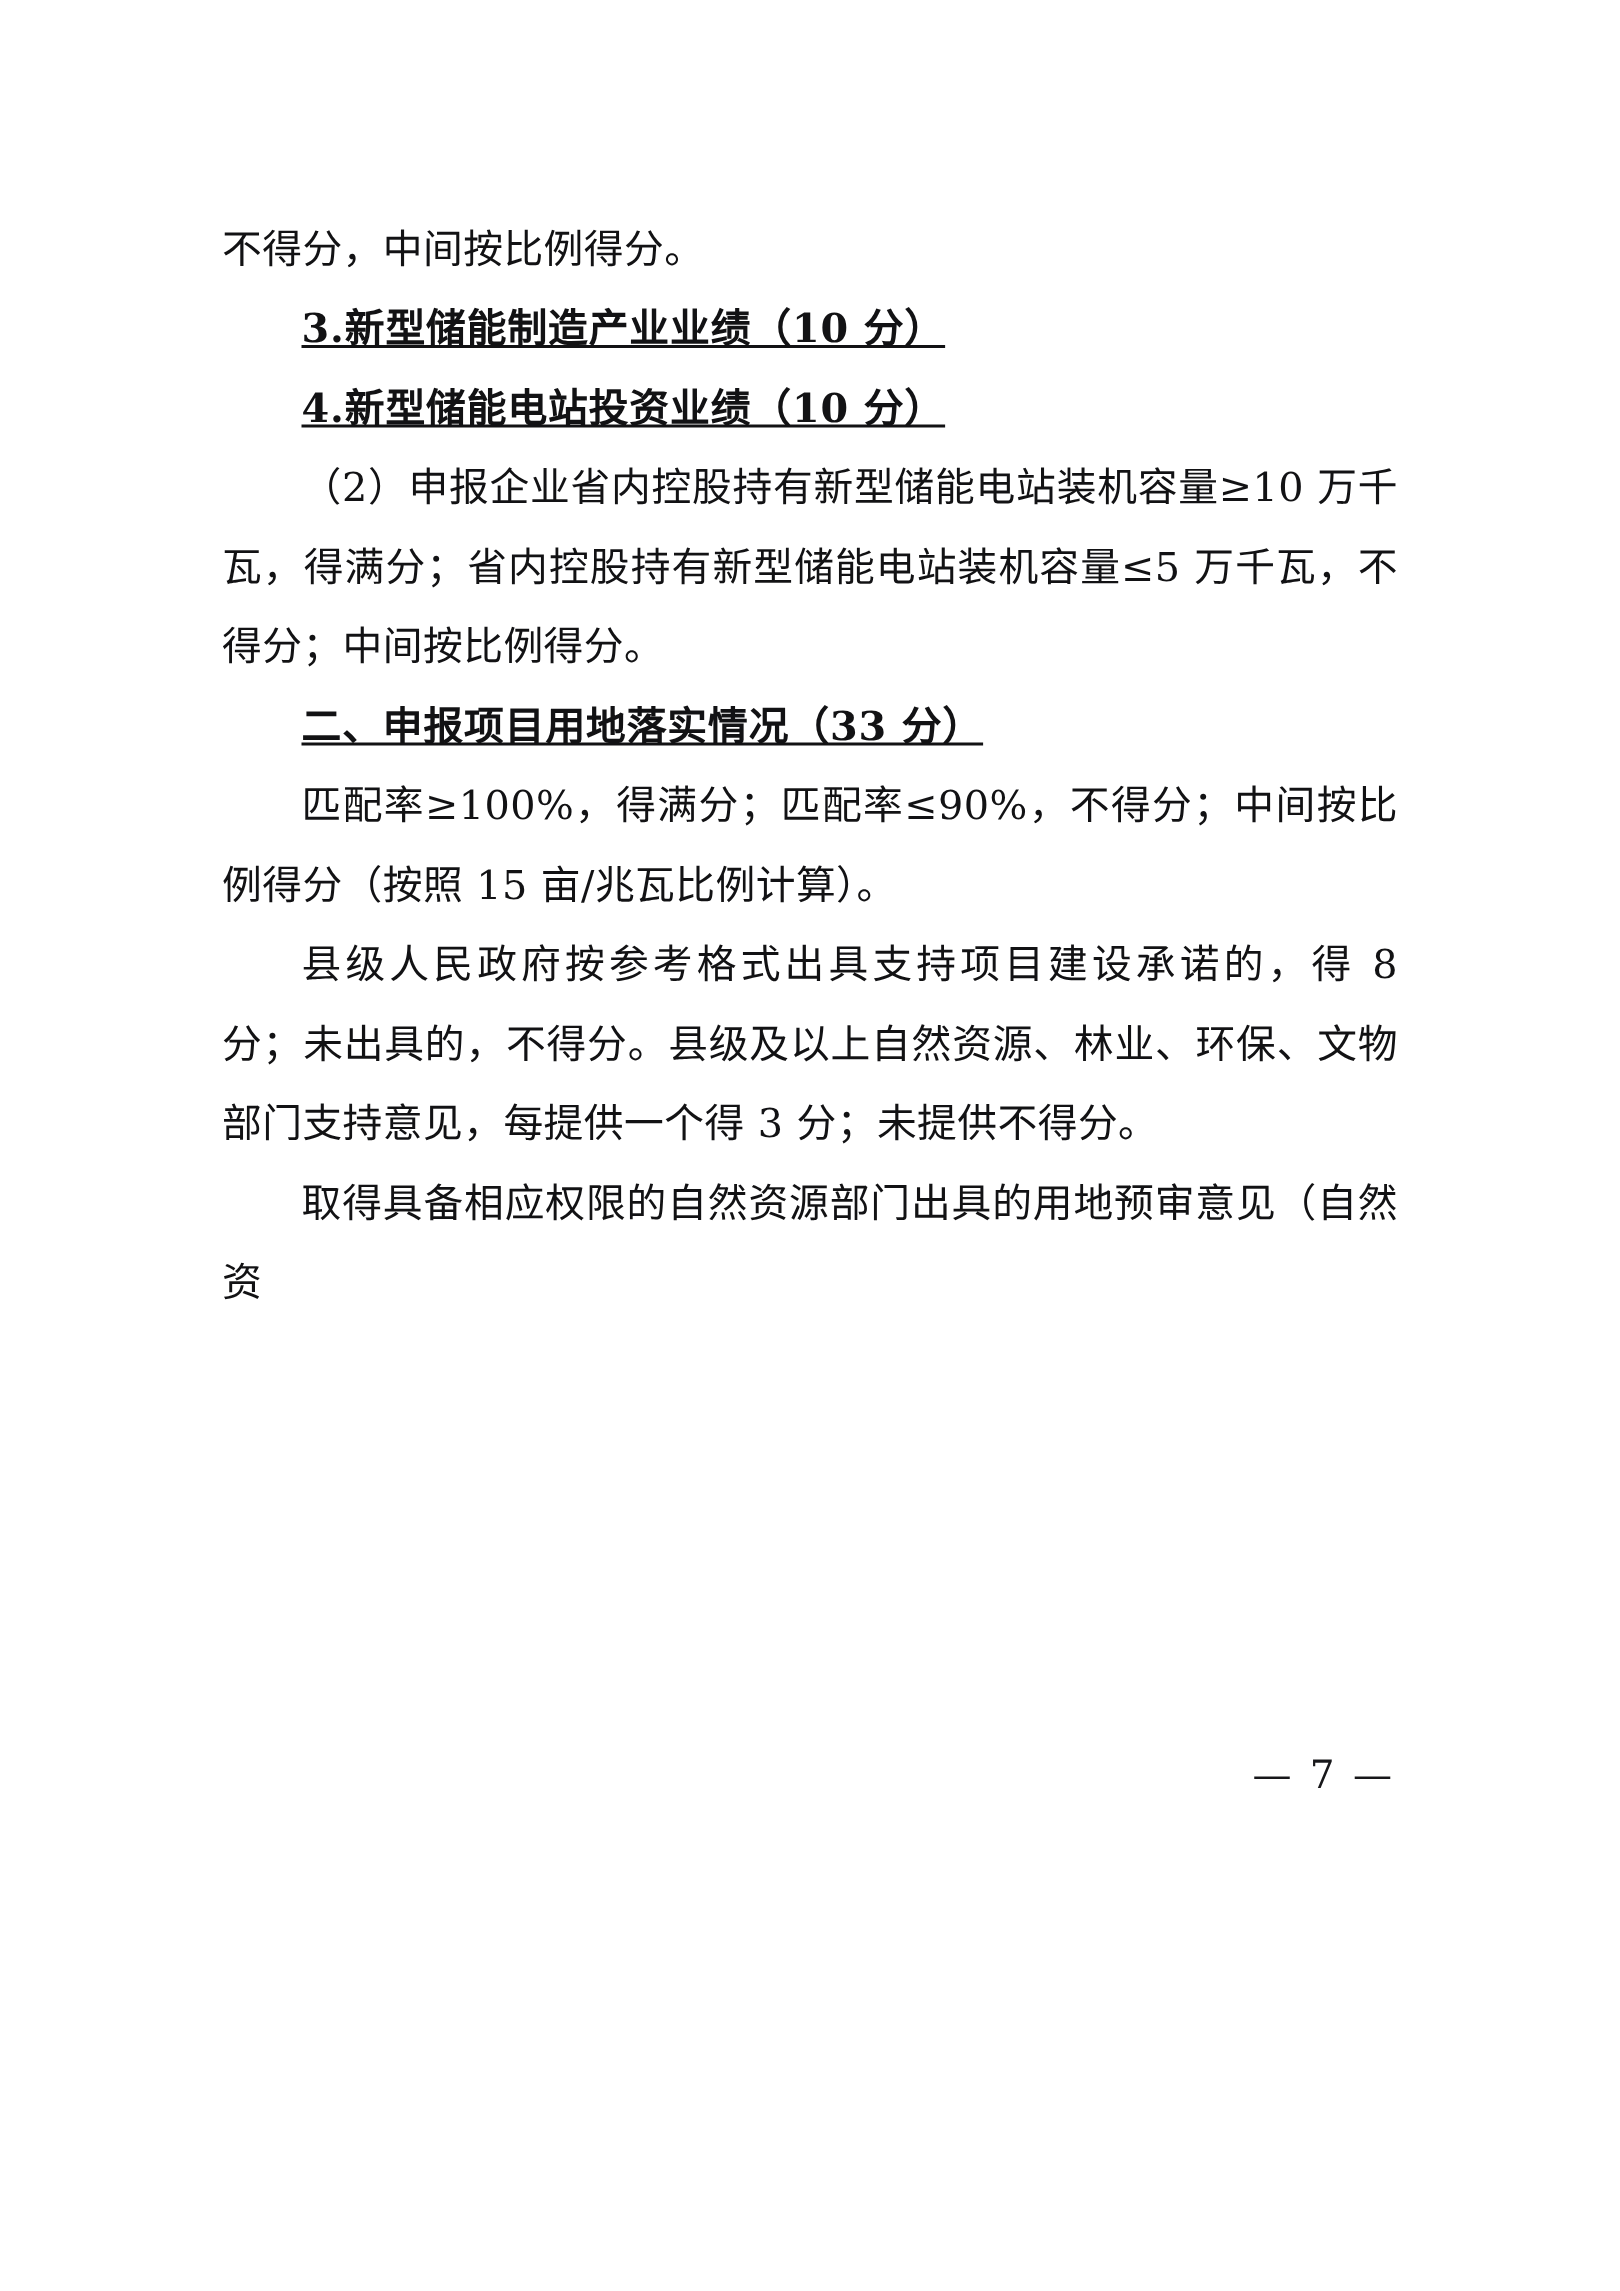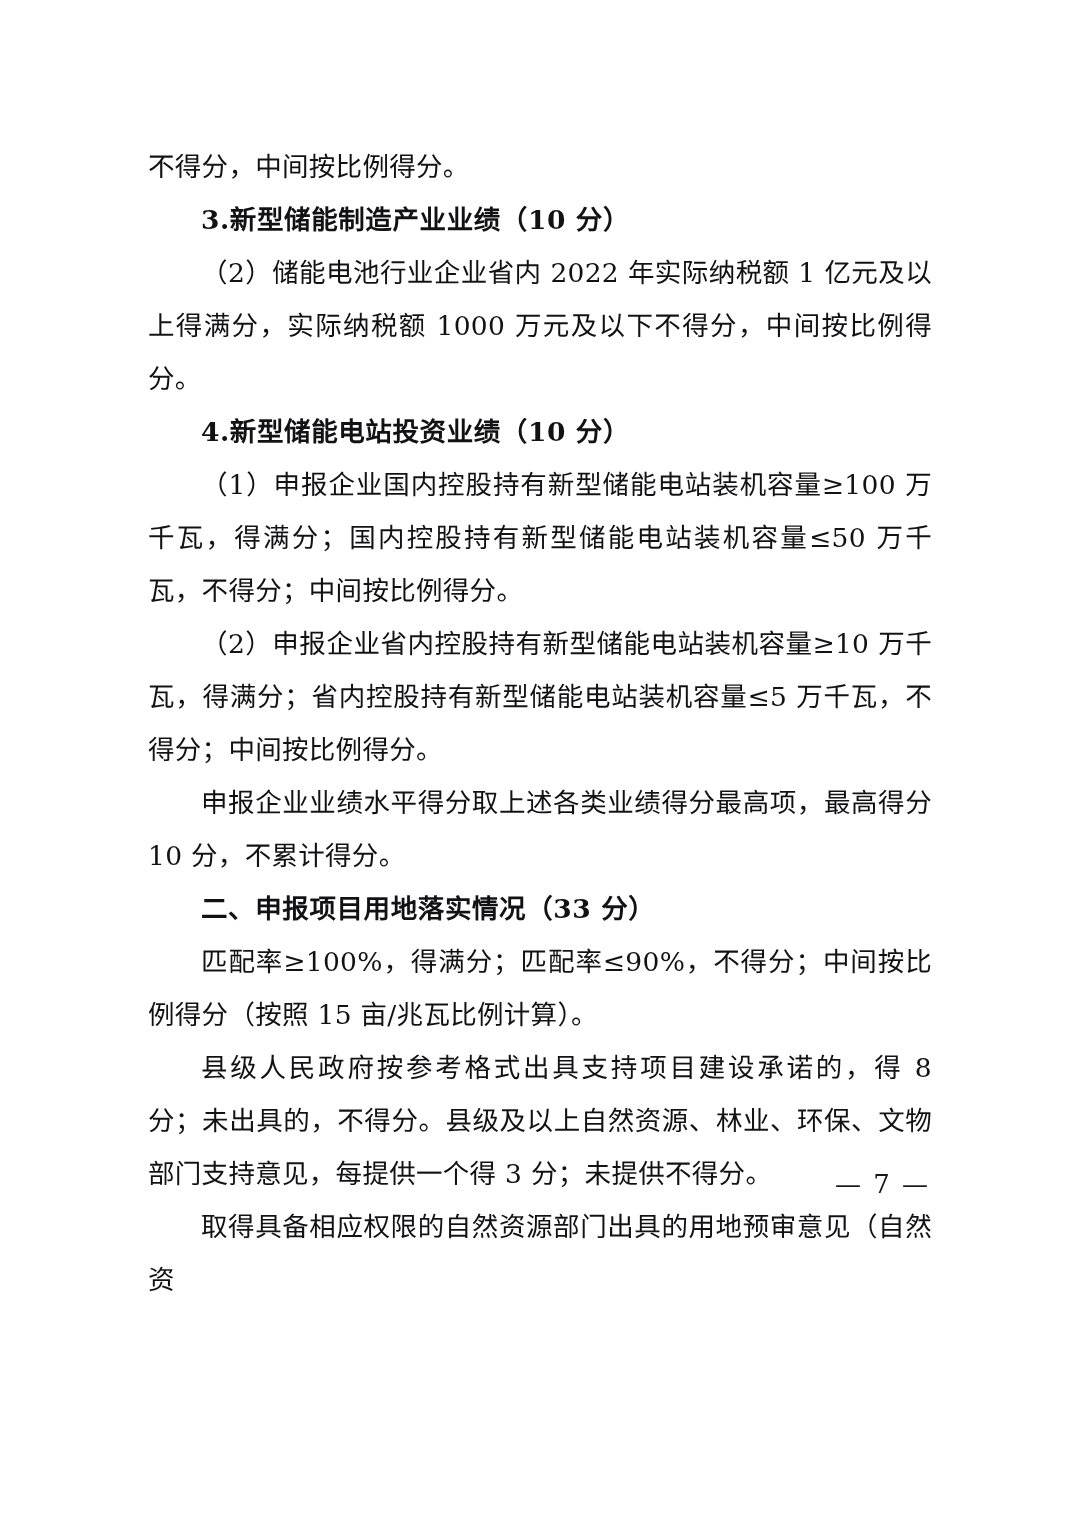--- a/index.html
+++ b/index.html
@@ -34,20 +34,21 @@
     margin: 0;
     color: #121214;
   }
   .indent {
     text-indent: 53px;
   }
   .heading {
     font-weight: 700;
     text-indent: 53px;
     letter-spacing: 0.6px;
+    text-decoration: underline;
   }
   .footer {
     position: absolute;
     right: 150px;
     bottom: 108px;
     font-size: 26px;
     letter-spacing: 2px;
     color: #17171a;
     font-family: "DejaVu Serif", "Liberation Serif", serif;
   }
@@ -56,29 +57,26 @@
 <body>
 
 <div class="page">
   <div class="content">
 
     <p class="para">不得分，中间按比例得分。</p>
 
     <p class="para heading">3.新型储能制造产业业绩（10 分）</p>
 
 
-    <p class="para indent">（2）储能电池行业企业省内 2022 年实际纳税额 1 亿元及以上得满分，实际纳税额 1000 万元及以下不得分，中间按比例得分。</p>
 
     <p class="para heading">4.新型储能电站投资业绩（10 分）</p>
 
-    <p class="para indent">（1）申报企业国内控股持有新型储能电站装机容量≥100 万千瓦，得满分；国内控股持有新型储能电站装机容量≤50 万千瓦，不得分；中间按比例得分。</p>
 
     <p class="para indent">（2）申报企业省内控股持有新型储能电站装机容量≥10 万千瓦，得满分；省内控股持有新型储能电站装机容量≤5 万千瓦，不得分；中间按比例得分。</p>
 
-    <p class="para indent">申报企业业绩水平得分取上述各类业绩得分最高项，最高得分 10 分，不累计得分。</p>
 
     <p class="para heading">二、申报项目用地落实情况（33 分）</p>
 
 
     <p class="para indent">匹配率≥100%，得满分；匹配率≤90%，不得分；中间按比例得分（按照 15 亩/兆瓦比例计算）。</p>
 
 
     <p class="para indent">县级人民政府按参考格式出具支持项目建设承诺的，得 8 分；未出具的，不得分。县级及以上自然资源、林业、环保、文物部门支持意见，每提供一个得 3 分；未提供不得分。</p>
 
 

